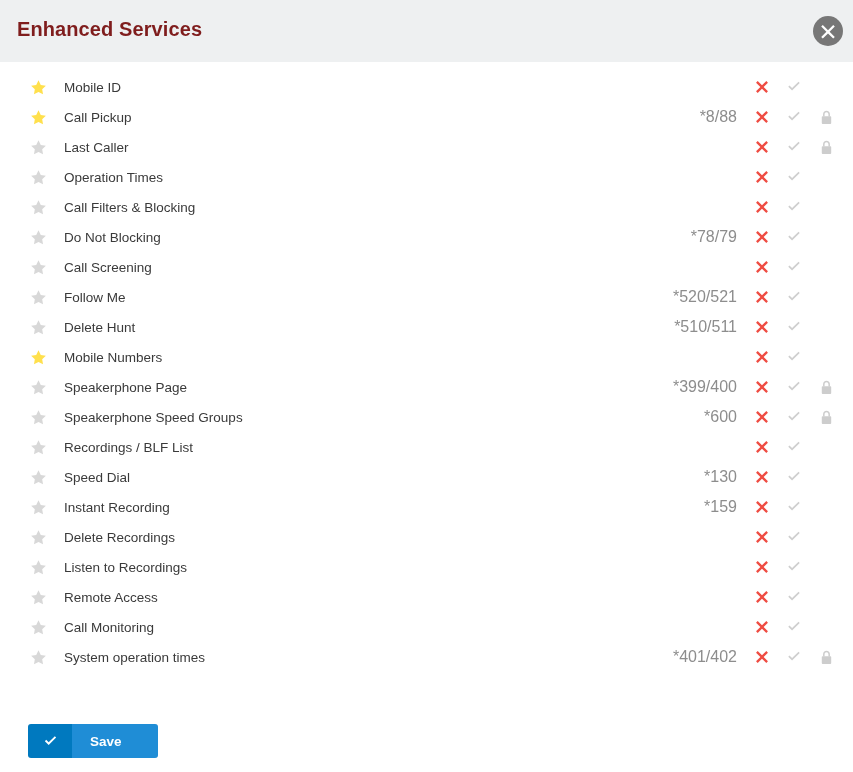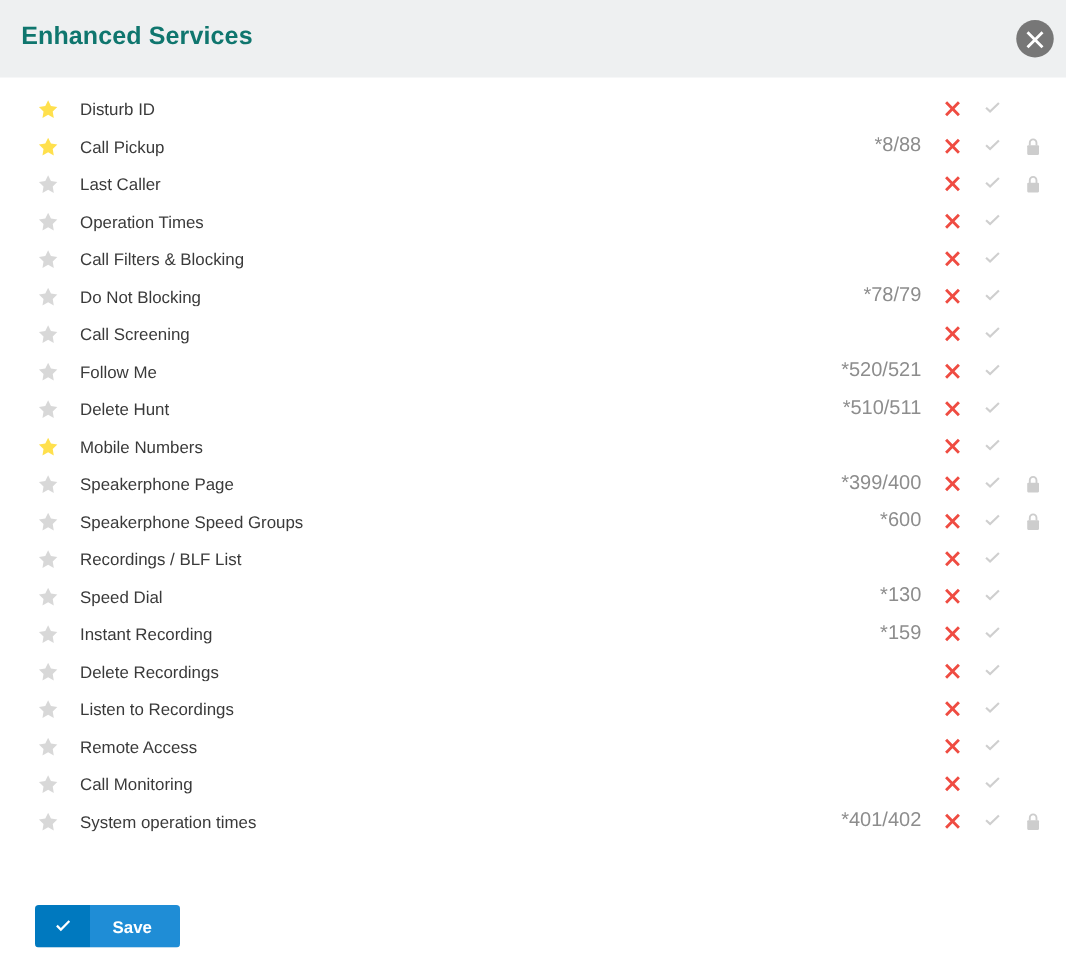--- a/index.html
+++ b/index.html
@@ -21,21 +21,21 @@
     height: 62px;
     background: #eef0f1;
     box-sizing: border-box;
   }
   .modal-title {
     position: absolute;
     left: 17px;
     top: 18px;
     font-size: 20px;
     font-weight: bold;
-    color: #0f766e;
+    color: #7f1d1d;
     letter-spacing: 0.1px;
     white-space: nowrap;
   }
   .close-button {
     position: absolute;
     right: 10px;
     top: 16px;
     width: 30px;
     height: 30px;
     border-radius: 50%;
@@ -159,21 +159,21 @@
   }
   .save-icon-part svg { display:block; width: 15px; height: 15px; }
   .save-icon-part svg path { fill: #ffffff; }
   .save-text-part {
     background: #1f8dd6;
     color: #ffffff;
     font-size: 13.5px;
     font-weight: bold;
     display: flex;
     align-items: center;
-    padding: 0 22px 0 18px;
+    padding: 0 36px 0 18px;
     white-space: nowrap;
   }
 </style>
 </head>
 <body>
 
 <div class="modal-header">
   <div class="modal-title">Enhanced Services</div>
 
   <button class="close-button">
@@ -185,21 +185,21 @@
 
 <div class="service-list">
 
 <div class="service-row">
       <div class="star-cell on">
         <svg class="star-icon" viewBox="0 0 24 24">
           <path d="M12 1.8 L15.2 8.3 L22.4 9.4 L17.2 14.4 L18.4 21.6 L12 18.2 L5.6 21.6 L6.8 14.4 L1.6 9.4 L8.8 8.3 Z"></path>
         </svg>
       </div>
 
-      <div class="service-label">Disturb ID</div>
+      <div class="service-label">Mobile ID</div>
 
       <div class="code-cell"></div>
 
       <div class="x-cell">
         <svg class="x-icon" viewBox="0 0 24 24">
           <path d="M4.6 1.8 L12 9.2 L19.4 1.8 L22.2 4.6 L14.8 12 L22.2 19.4 L19.4 22.2 L12 14.8 L4.6 22.2 L1.8 19.4 L9.2 12 L1.8 4.6 Z"></path>
         </svg>
       </div>
 
       <div class="check-cell">

